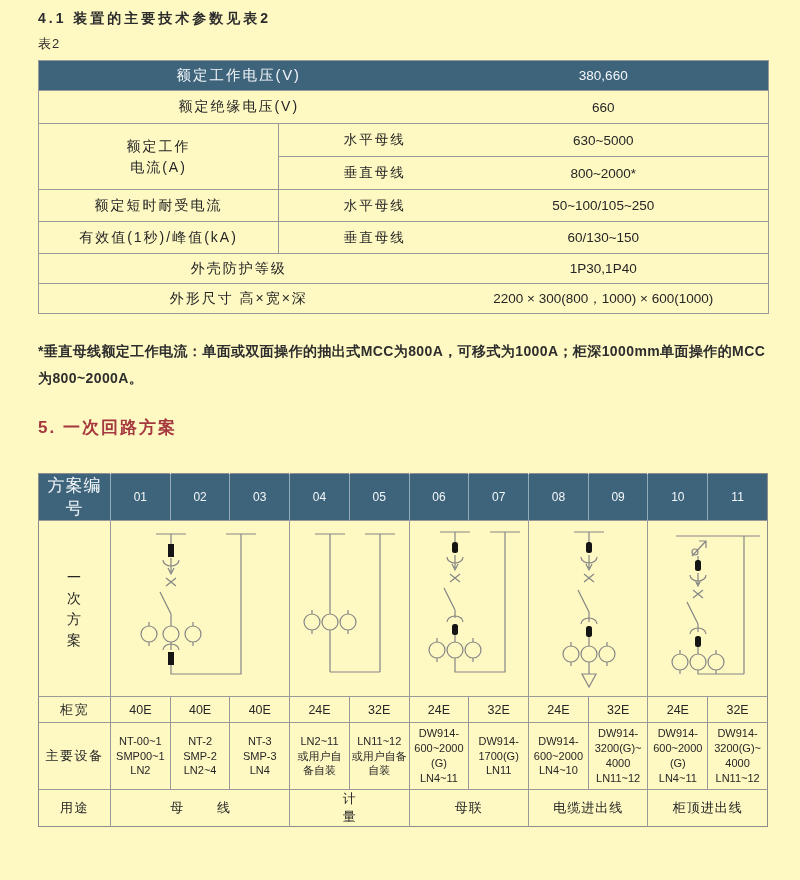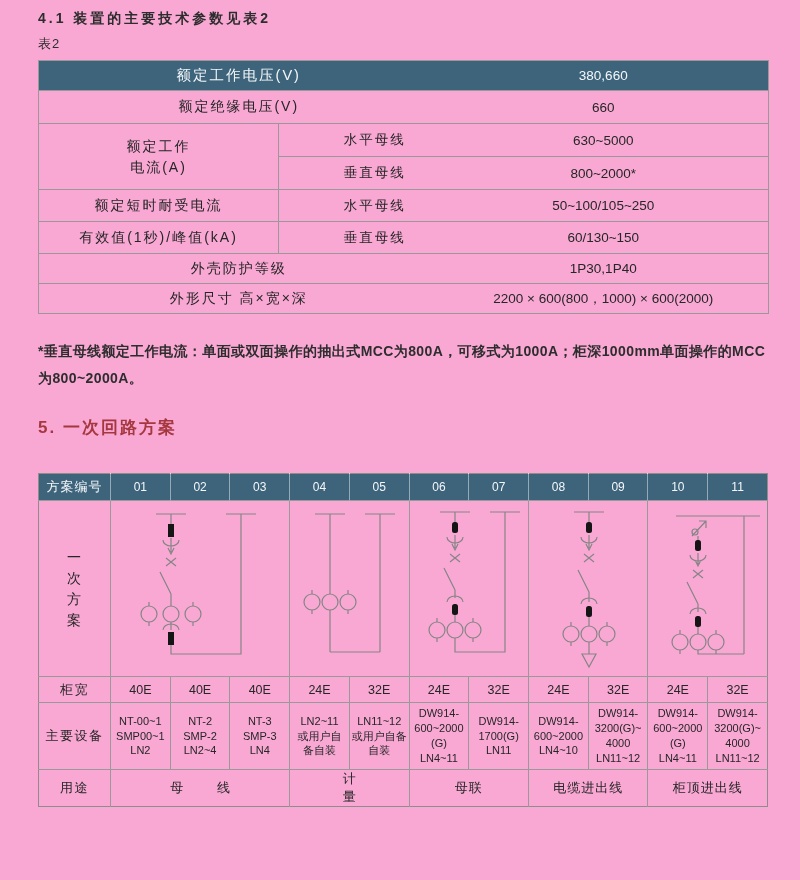--- a/index.html
+++ b/index.html
@@ -1,17 +1,17 @@
 <!DOCTYPE html>
 <html><head>
 <meta charset="utf-8">
 <style>
   * { margin:0; padding:0; box-sizing:border-box; }
   body { background:#ffffff; font-family:"Liberation Sans","DejaVu Sans",sans-serif; color:#262626; }
-  .page { position:relative; width:800px; height:880px; background:#f9a8d4; overflow:hidden; }
+  .page { position:relative; width:800px; height:880px; background:#fef9c3; overflow:hidden; }
 
   .sec41-title { position:absolute; left:38px; top:10px; font-size:14px; font-weight:700; letter-spacing:3px; color:#2d2d2d; }
   .table-caption { position:absolute; left:38px; top:35px; width:730px; font-size:13px; color:#2d2d2d; letter-spacing:1px; }
 
   
   table.params { position:absolute; left:38px; top:60px; width:730px; border-collapse:collapse; table-layout:fixed; border:1px solid #999; }
   table.params td { text-align:center; vertical-align:middle; font-size:13.5px; }
   table.params td.lab { font-size:14px; letter-spacing:2px; }
   table.params tr.hdr td { background:#3e647c; color:#f4f7f9; height:30px; font-weight:400; }
   table.params tr.hdr td.lab { letter-spacing:2px; font-size:14.5px; }
@@ -21,21 +21,21 @@
 
   
   .footnote { position:absolute; left:38px; top:338px; width:728px; font-size:14px; font-weight:600; line-height:1.95; letter-spacing:0.4px; color:#2d2d2d; }
   .sec5-title { position:absolute; left:38px; top:416px; font-size:17px; font-weight:700; letter-spacing:2px; color:#a5383e; }
 
   
   table.scheme { position:absolute; left:38px; top:473px; width:730px; border-collapse:collapse; table-layout:fixed; border:1px solid #8d8d8d; }
   table.scheme td { text-align:center; vertical-align:middle; font-size:12.5px; border-left:1px solid #999; }
   table.scheme td:first-child { border-left:none; }
   table.scheme tr.thead td { background:#3e647c; color:#f4f7f9; height:27px; font-size:12px; border-left:1px solid rgba(255,255,255,.45); }
-  table.scheme tr.thead td:first-child { border-left:none; font-size:13px; letter-spacing:1px; }
+  table.scheme tr.thead td:first-child { border-left:none; font-size:17px; letter-spacing:1px; }
   table.scheme td.rowlab { font-size:13px; letter-spacing:1.5px; }
   tr.diag-row td { height:176px; border-top:1px solid #999; }
   td.diag-cell { vertical-align:middle; padding:0; }
   .vlabel div { font-size:14px; letter-spacing:1px; line-height:1; margin:7px 0; }
   tr.r-width td, tr.r-height td { height:26px; border-top:1px solid #999; }
   tr.r-current td { height:52px; border-top:1px solid #999; }
   tr.r-equip td { height:67px; border-top:1px solid #999; font-size:11px; line-height:1.35; padding:2px 0; }
   tr.r-equip td.rowlab { font-size:13px; }
   tr.r-usage td { height:28px; border-top:1px solid #999; font-size:13px; letter-spacing:1px; }
   tr.r-usage td.spread { letter-spacing:2.6em; padding-left:2.6em; }
@@ -88,21 +88,21 @@
       <td class="lab bt br">有效值(1秒)/峰值(kA)</td>
       <td class="sub bt">垂直母线</td>
       <td class="bt">60/130~150</td>
     </tr>
     <tr style="height:30px">
       <td colspan="2" class="lab bt">外壳防护等级</td>
       <td class="bt">1P30,1P40</td>
     </tr>
     <tr style="height:30px">
       <td colspan="2" class="lab bt">外形尺寸 高×宽×深</td>
-      <td class="bt">2200 × 600(800，1000) × 600(2000)</td>
+      <td class="bt">2200 × 300(800，1000) × 600(1000)</td>
     </tr>
   </tbody>
     </table>
 
   <p class="footnote">*垂直母线额定工作电流：单面或双面操作的抽出式MCC为800A，可移式为1000A；柜深1000mm单面操作的MCC为800~2000A。</p>
 
   <div class="sec5-title">5. 一次回路方案</div>
 
   <table class="scheme">
     <colgroup>

